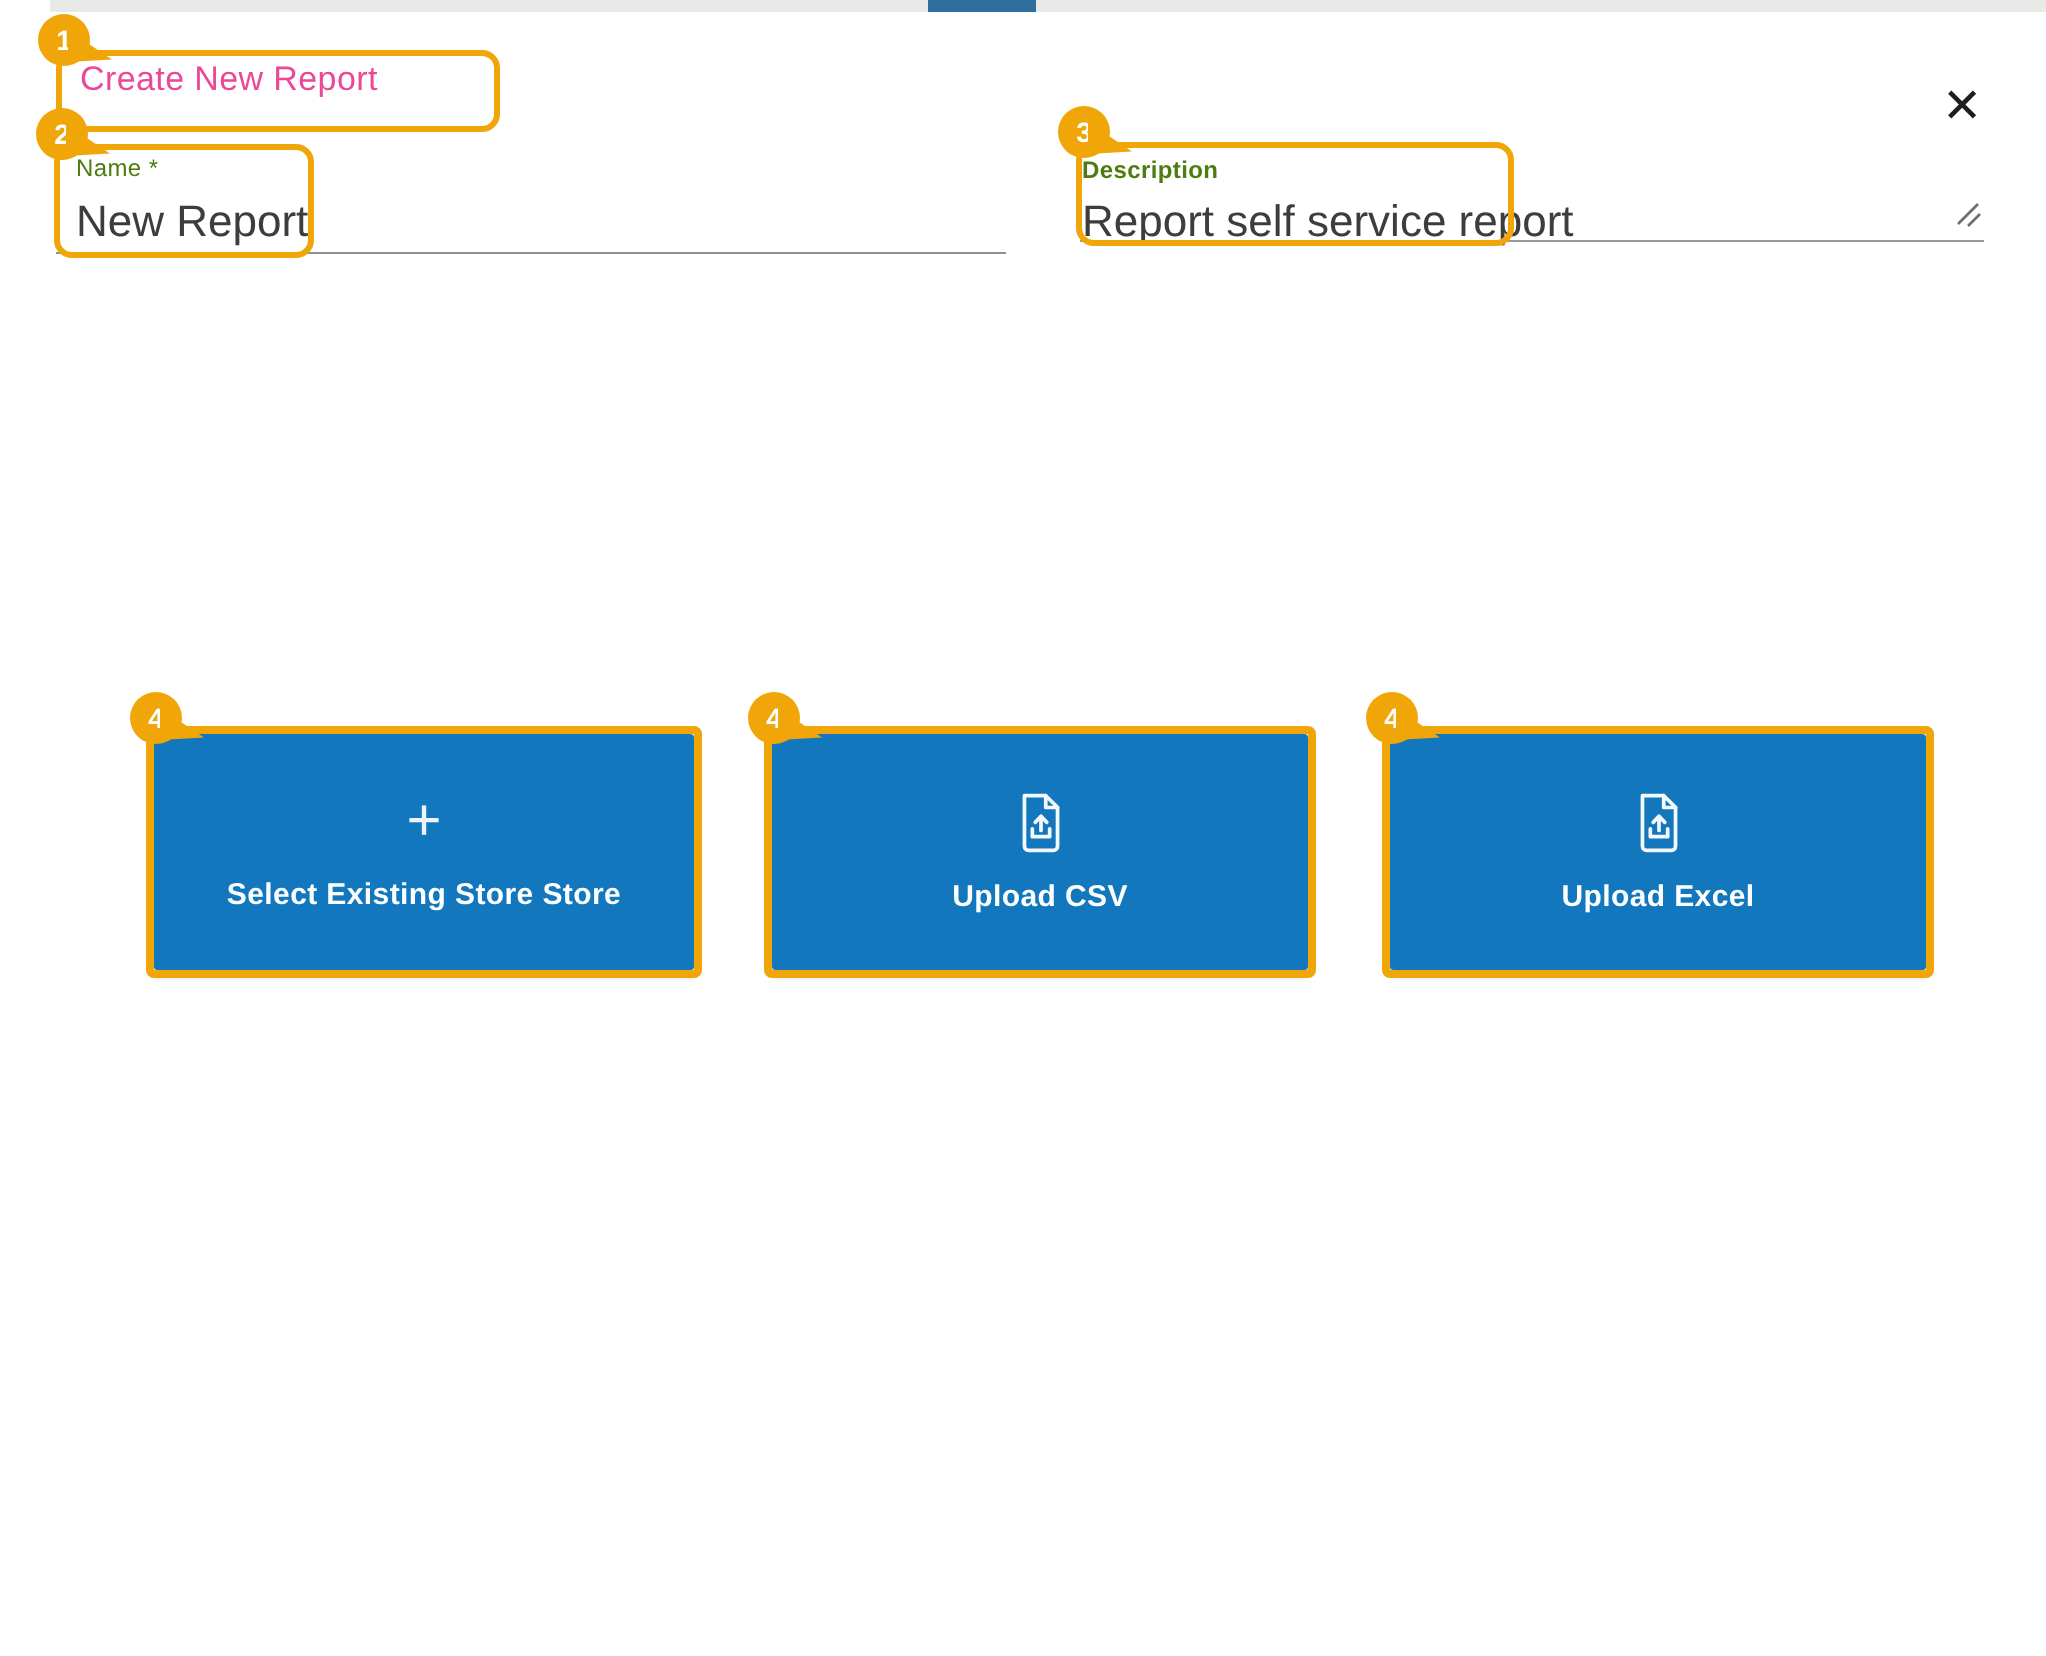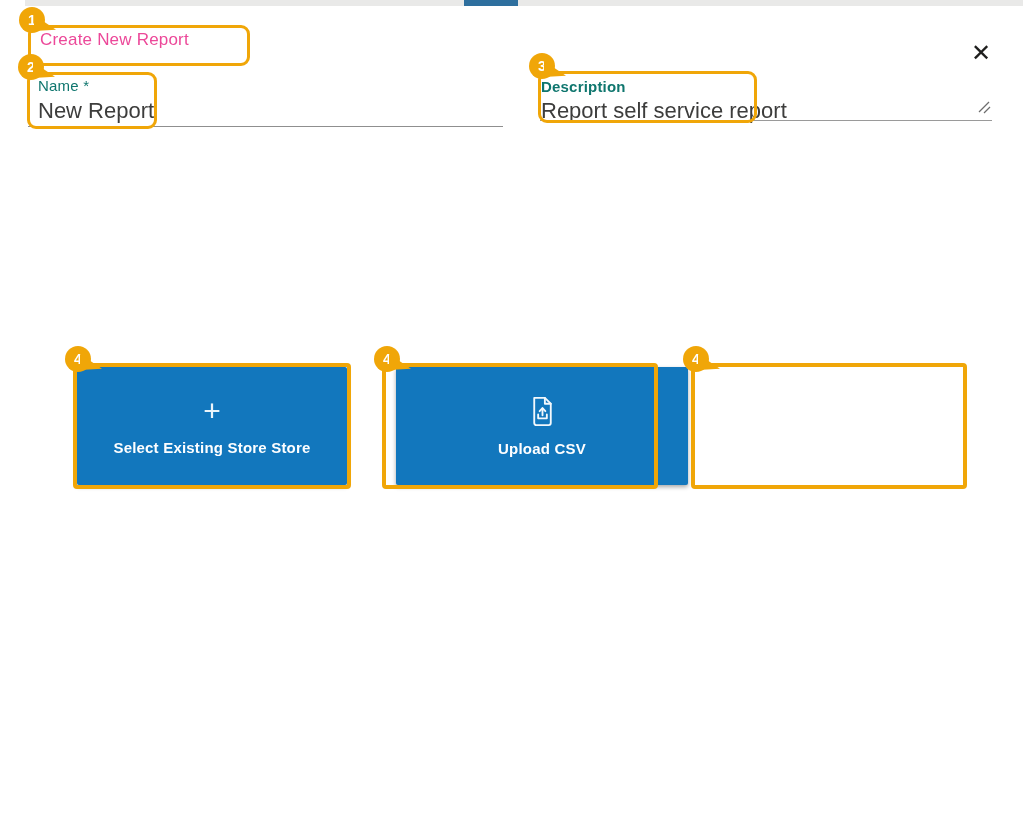--- a/index.html
+++ b/index.html
@@ -42,21 +42,21 @@
     position: absolute;
     left: 40px; top: 30px;
     margin: 0;
     font-size: 17px; font-weight: 400;
     color: #ec4899; letter-spacing: 0.2px;
   }
 
   
   .field-label {
     position: absolute;
-    font-size: 15px; color: #0f766e; letter-spacing: 0.2px;
+    font-size: 12px; color: #4d7c0f; letter-spacing: 0.2px;
   }
   .field-value {
     position: absolute;
     font-size: 22px; color: #3D3D3C;
   }
   .underline {
     position: absolute;
     height: 1px; background: #8F8F8F;
   }
   .name-label  { left: 38px; top: 77px; }
@@ -79,21 +79,21 @@
     background: #1277BD;
     border-radius: 2px;
     box-shadow: 0 2px 4px rgba(0,0,0,0.35);
     display: flex; flex-direction: column;
     align-items: center; justify-content: center;
     gap: 13px;
     color: #FDFEFF; cursor: pointer;
     border: none;
   }
   .card-1 { left: 77px;  width: 270px; }
-  .card-2 { left: 396px; width: 292px; }
+  .card-2 { left: 386px; width: 268px; }
   .card-3 { left: 695px; width: 268px; }
   .card-plus {
     font-size: 30px; font-weight: 400; line-height: 1;
     color: #EAF4FA;
   }
   .card-icon { display: block; }
   .card-label {
     font-size: 15px; font-weight: 700; letter-spacing: 0.2px;
     color: #FDFEFF;
     font-family: "Liberation Sans", sans-serif;
@@ -168,20 +168,30 @@
     <svg class="card-icon" width="27" height="31" viewBox="0 0 26 30" fill="none" stroke="#F2F8FC" stroke-width="1.8" stroke-linecap="round" stroke-linejoin="round">
       <path d="M5 1.8 h10.3 L21 7.4 V26.2 a2 2 0 0 1 -2 2 H7 a2 2 0 0 1 -2 -2 Z"></path>
       <path d="M15.3 1.8 V7.5 H21"></path>
       <path d="M13 18.6 V12"></path>
       <path d="M10.2 14.7 L13 11.7 L15.8 14.7"></path>
       <path d="M8.8 17.8 V21.6 H17.2 V17.8"></path>
     </svg>
     <span class="card-label">Upload CSV</span>
   </button>
 
+  <button class="card card-3">
+    <svg class="card-icon" width="27" height="31" viewBox="0 0 26 30" fill="none" stroke="#F2F8FC" stroke-width="1.8" stroke-linecap="round" stroke-linejoin="round">
+      <path d="M5 1.8 h10.3 L21 7.4 V26.2 a2 2 0 0 1 -2 2 H7 a2 2 0 0 1 -2 -2 Z"></path>
+      <path d="M15.3 1.8 V7.5 H21"></path>
+      <path d="M13 18.6 V12"></path>
+      <path d="M10.2 14.7 L13 11.7 L15.8 14.7"></path>
+      <path d="M8.8 17.8 V21.6 H17.2 V17.8"></path>
+    </svg>
+    <span class="card-label">Upload Excel</span>
+  </button>
 
   <div class="ann ann-1">
     <span class="badge">
         <span class="badge-num">1</span>
       </span>
   </div>
   <div class="ann ann-2">
     <span class="badge">
         <span class="badge-num">2</span>
       </span>

